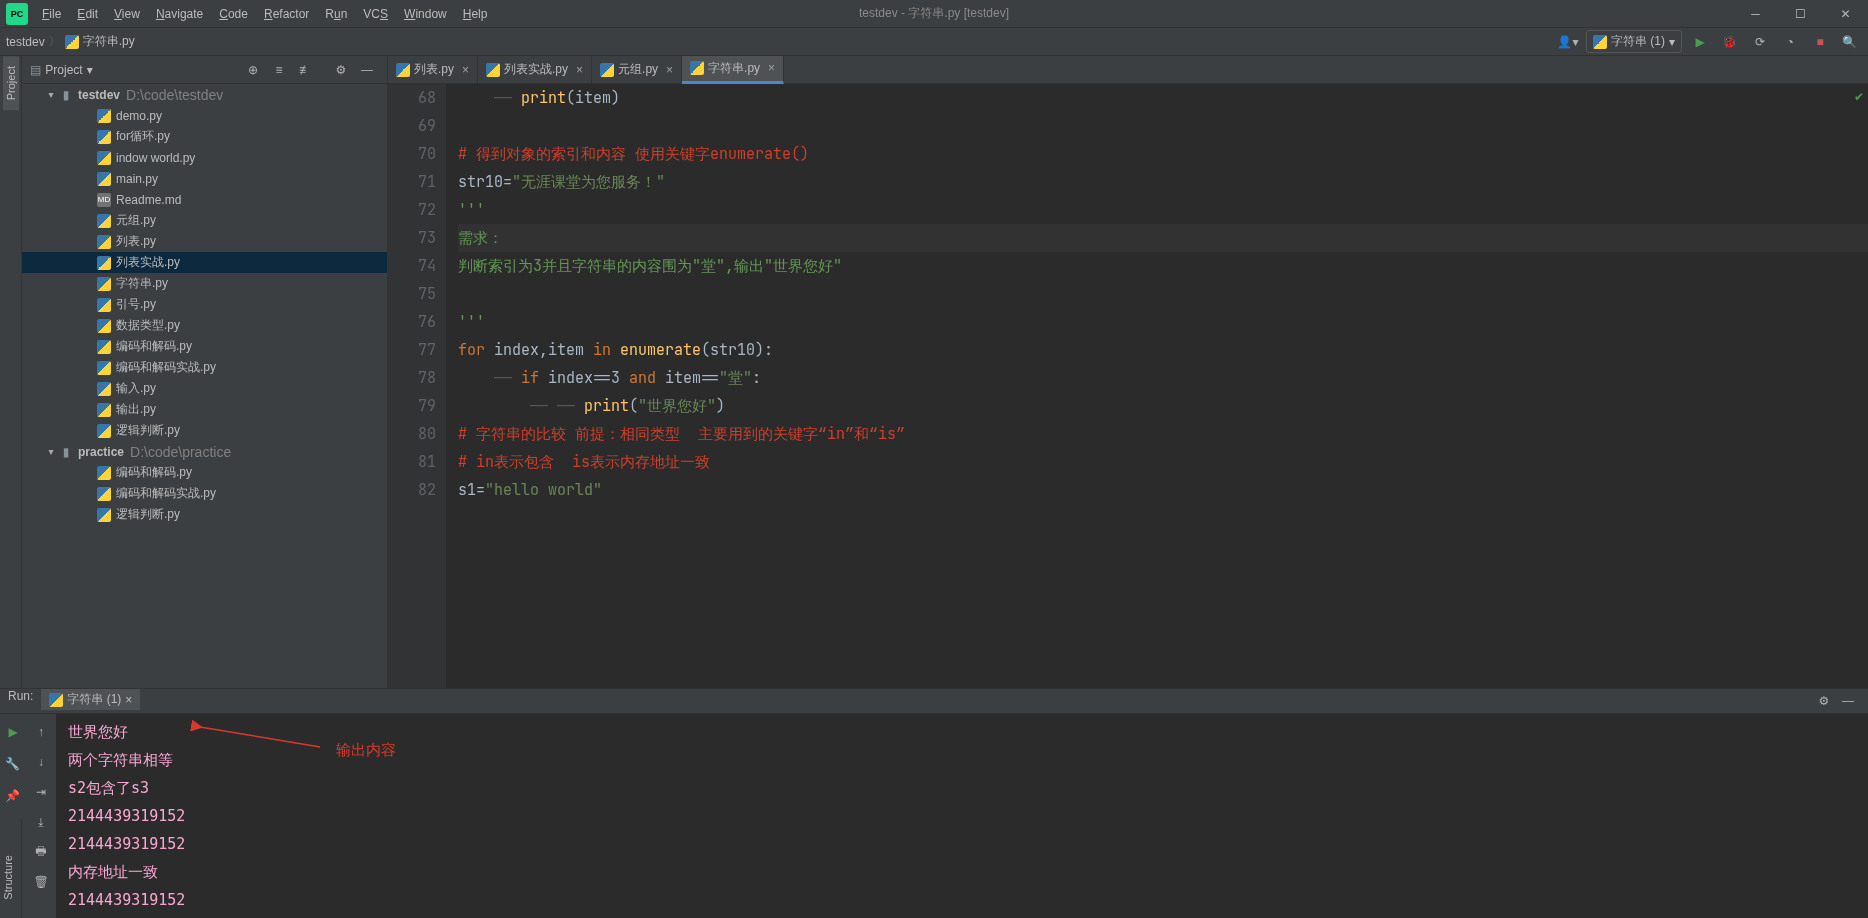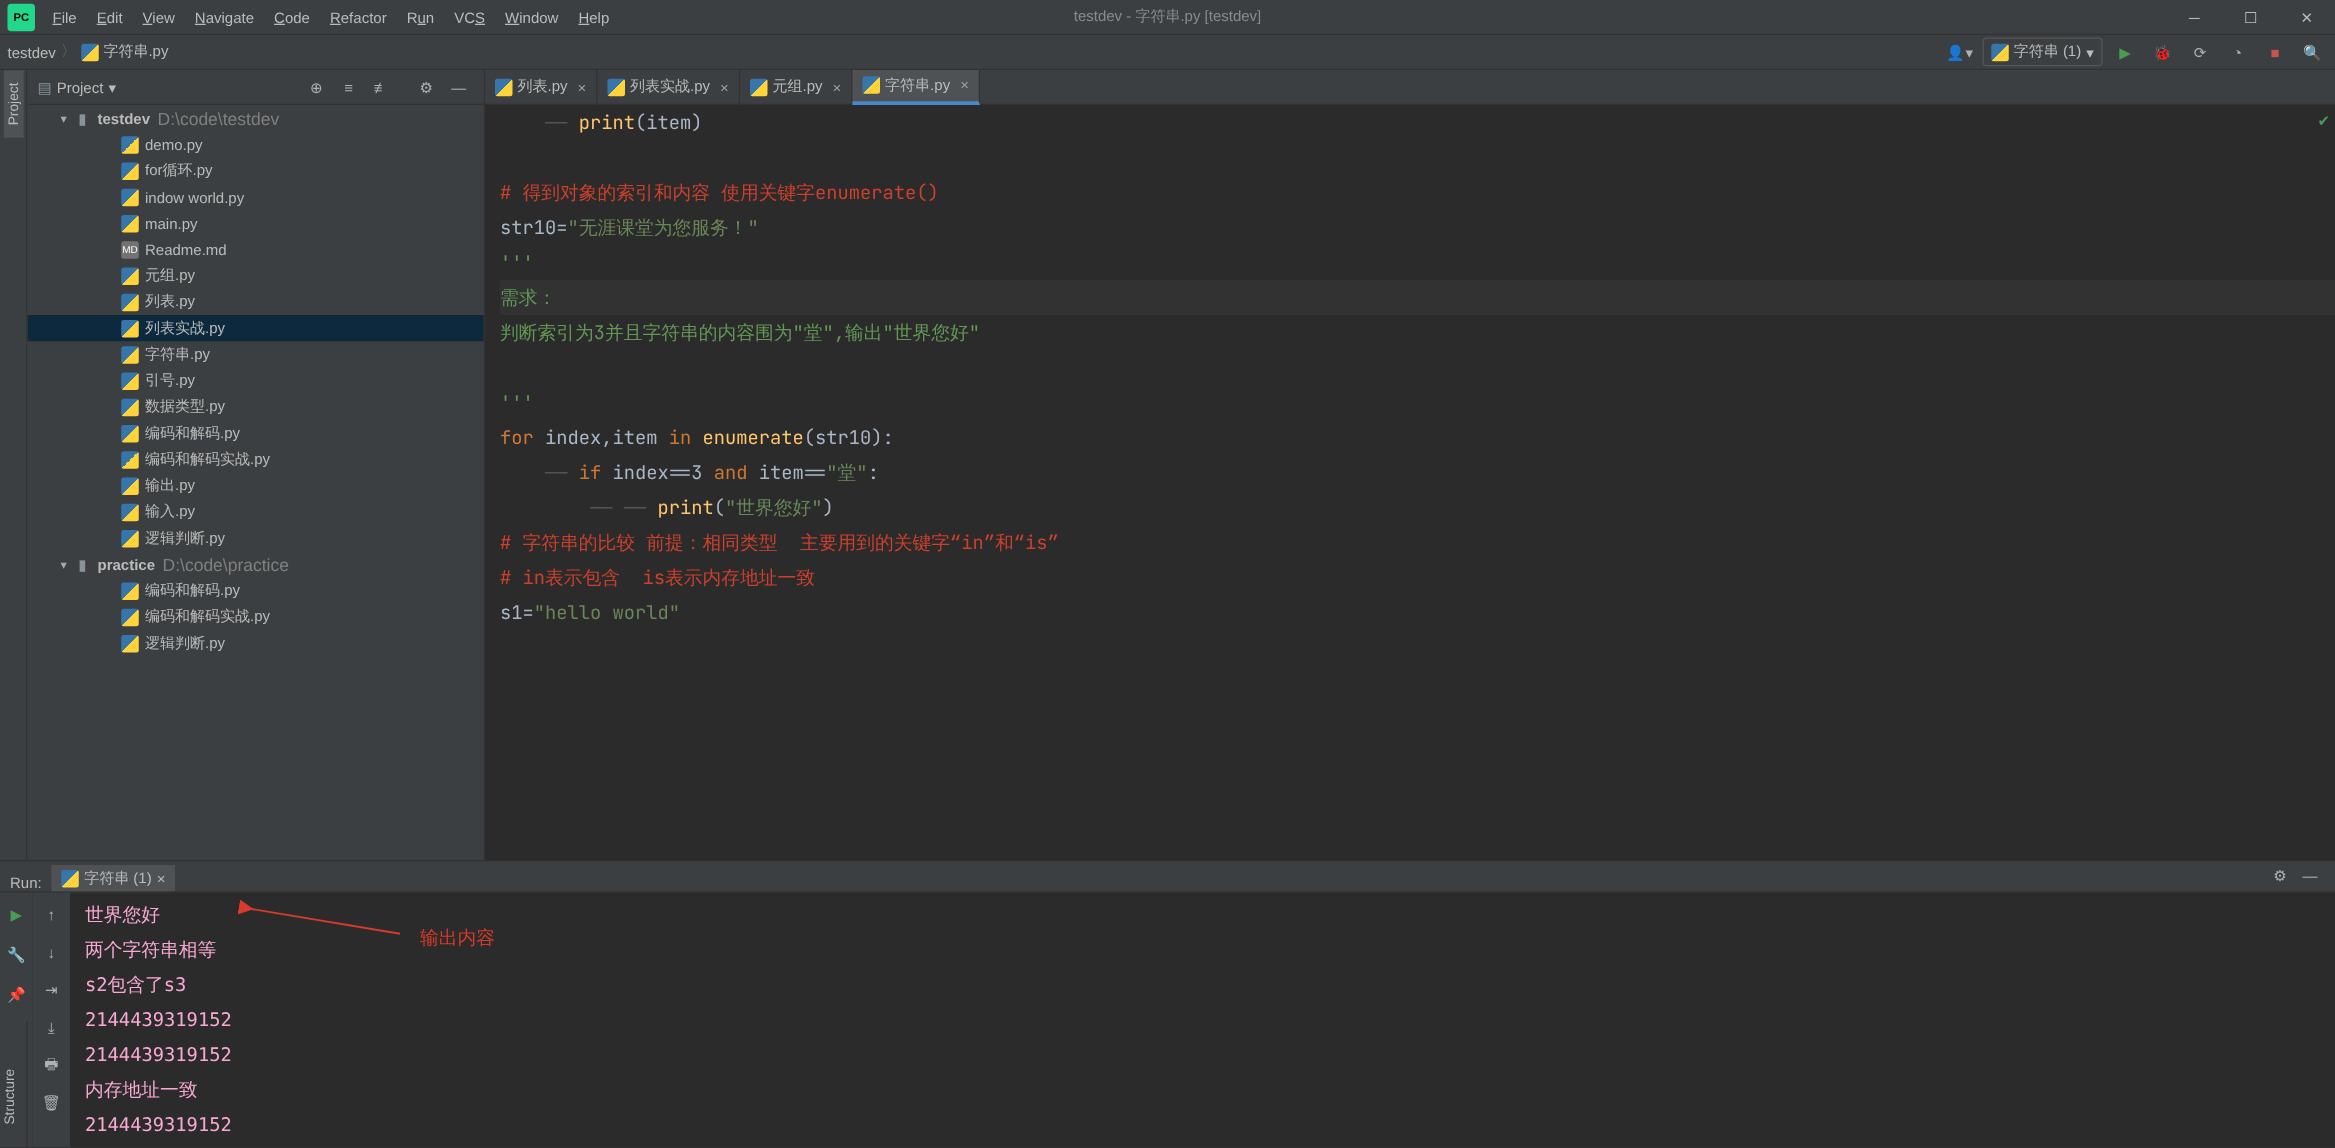--- a/index.html
+++ b/index.html
@@ -214,21 +214,21 @@
   background: #2b2b2b;
   border-top: 1px solid #323232;
   display: flex;
   flex-direction: column;
   position: relative;
 }
 .bottom-header {
   height: 26px;
   background: #3c3f41;
   display: flex;
-  align-items: flex-end;
+  align-items: flex-start;
   padding: 0 8px;
   border-bottom: 1px solid #323232;
 }
 .run-tab {
   display: flex;
   align-items: center;
   gap: 4px;
   padding: 2px 8px;
   background: #4e5254;
   cursor: pointer;
@@ -458,28 +458,28 @@
             <span class="file-icon">
               <span class="py-icon"></span>
             </span>
             <span class="name">编码和解码实战.py</span>
           </div>
           <div class="tree-row indent-3">
             <span class="chev"></span>
             <span class="file-icon">
               <span class="py-icon"></span>
             </span>
+            <span class="name">输入.py</span>
+          </div>
+          <div class="tree-row indent-3">
+            <span class="chev"></span>
+            <span class="file-icon">
+              <span class="py-icon"></span>
+            </span>
             <span class="name">输出.py</span>
-          </div>
-          <div class="tree-row indent-3">
-            <span class="chev"></span>
-            <span class="file-icon">
-              <span class="py-icon"></span>
-            </span>
-            <span class="name">输入.py</span>
           </div>
           <div class="tree-row indent-3">
             <span class="chev"></span>
             <span class="file-icon">
               <span class="py-icon"></span>
             </span>
             <span class="name">逻辑判断.py</span>
           </div>
         </div>
       <div class="tree-row indent-1">
@@ -531,20 +531,37 @@
           <span>元组.py</span>
           <span class="close-x">×</span>
         </div>
         <div class="tab active">
           <span class="py-icon"></span>
           <span>字符串.py</span>
           <span class="close-x">×</span>
         </div>
       </div>
     <div class="code-area">
+      <div class="gutter" id="gutter">
+          <div class="ln">68</div>
+          <div class="ln">69</div>
+          <div class="ln">70</div>
+          <div class="ln">71</div>
+          <div class="ln">72</div>
+          <div class="ln">73</div>
+          <div class="ln">74</div>
+          <div class="ln">75</div>
+          <div class="ln">76</div>
+          <div class="ln">77</div>
+          <div class="ln">78</div>
+          <div class="ln">79</div>
+          <div class="ln">80</div>
+          <div class="ln">81</div>
+          <div class="ln">82</div>
+        </div>
       <div class="code-lines" id="code-lines">
           <div class="line"><span class="tok-id">    </span><span class="tok-dim">—— </span><span class="tok-fn">print</span><span class="tok-id">(item)</span></div>
           <div class="line">&nbsp;</div>
           <div class="line"><span class="tok-cmt"># 得到对象的索引和内容 使用关键字enumerate()</span></div>
           <div class="line"><span class="tok-id">str10=</span><span class="tok-str">"无涯课堂为您服务！"</span></div>
           <div class="line"><span class="tok-docstr">'''</span></div>
           <div class="line hl"><span class="tok-docstr">需求：</span></div>
           <div class="line"><span class="tok-docstr">判断索引为3并且字符串的内容围为"堂",输出"世界您好"</span></div>
           <div class="line">&nbsp;</div>
           <div class="line"><span class="tok-docstr">'''</span></div>

